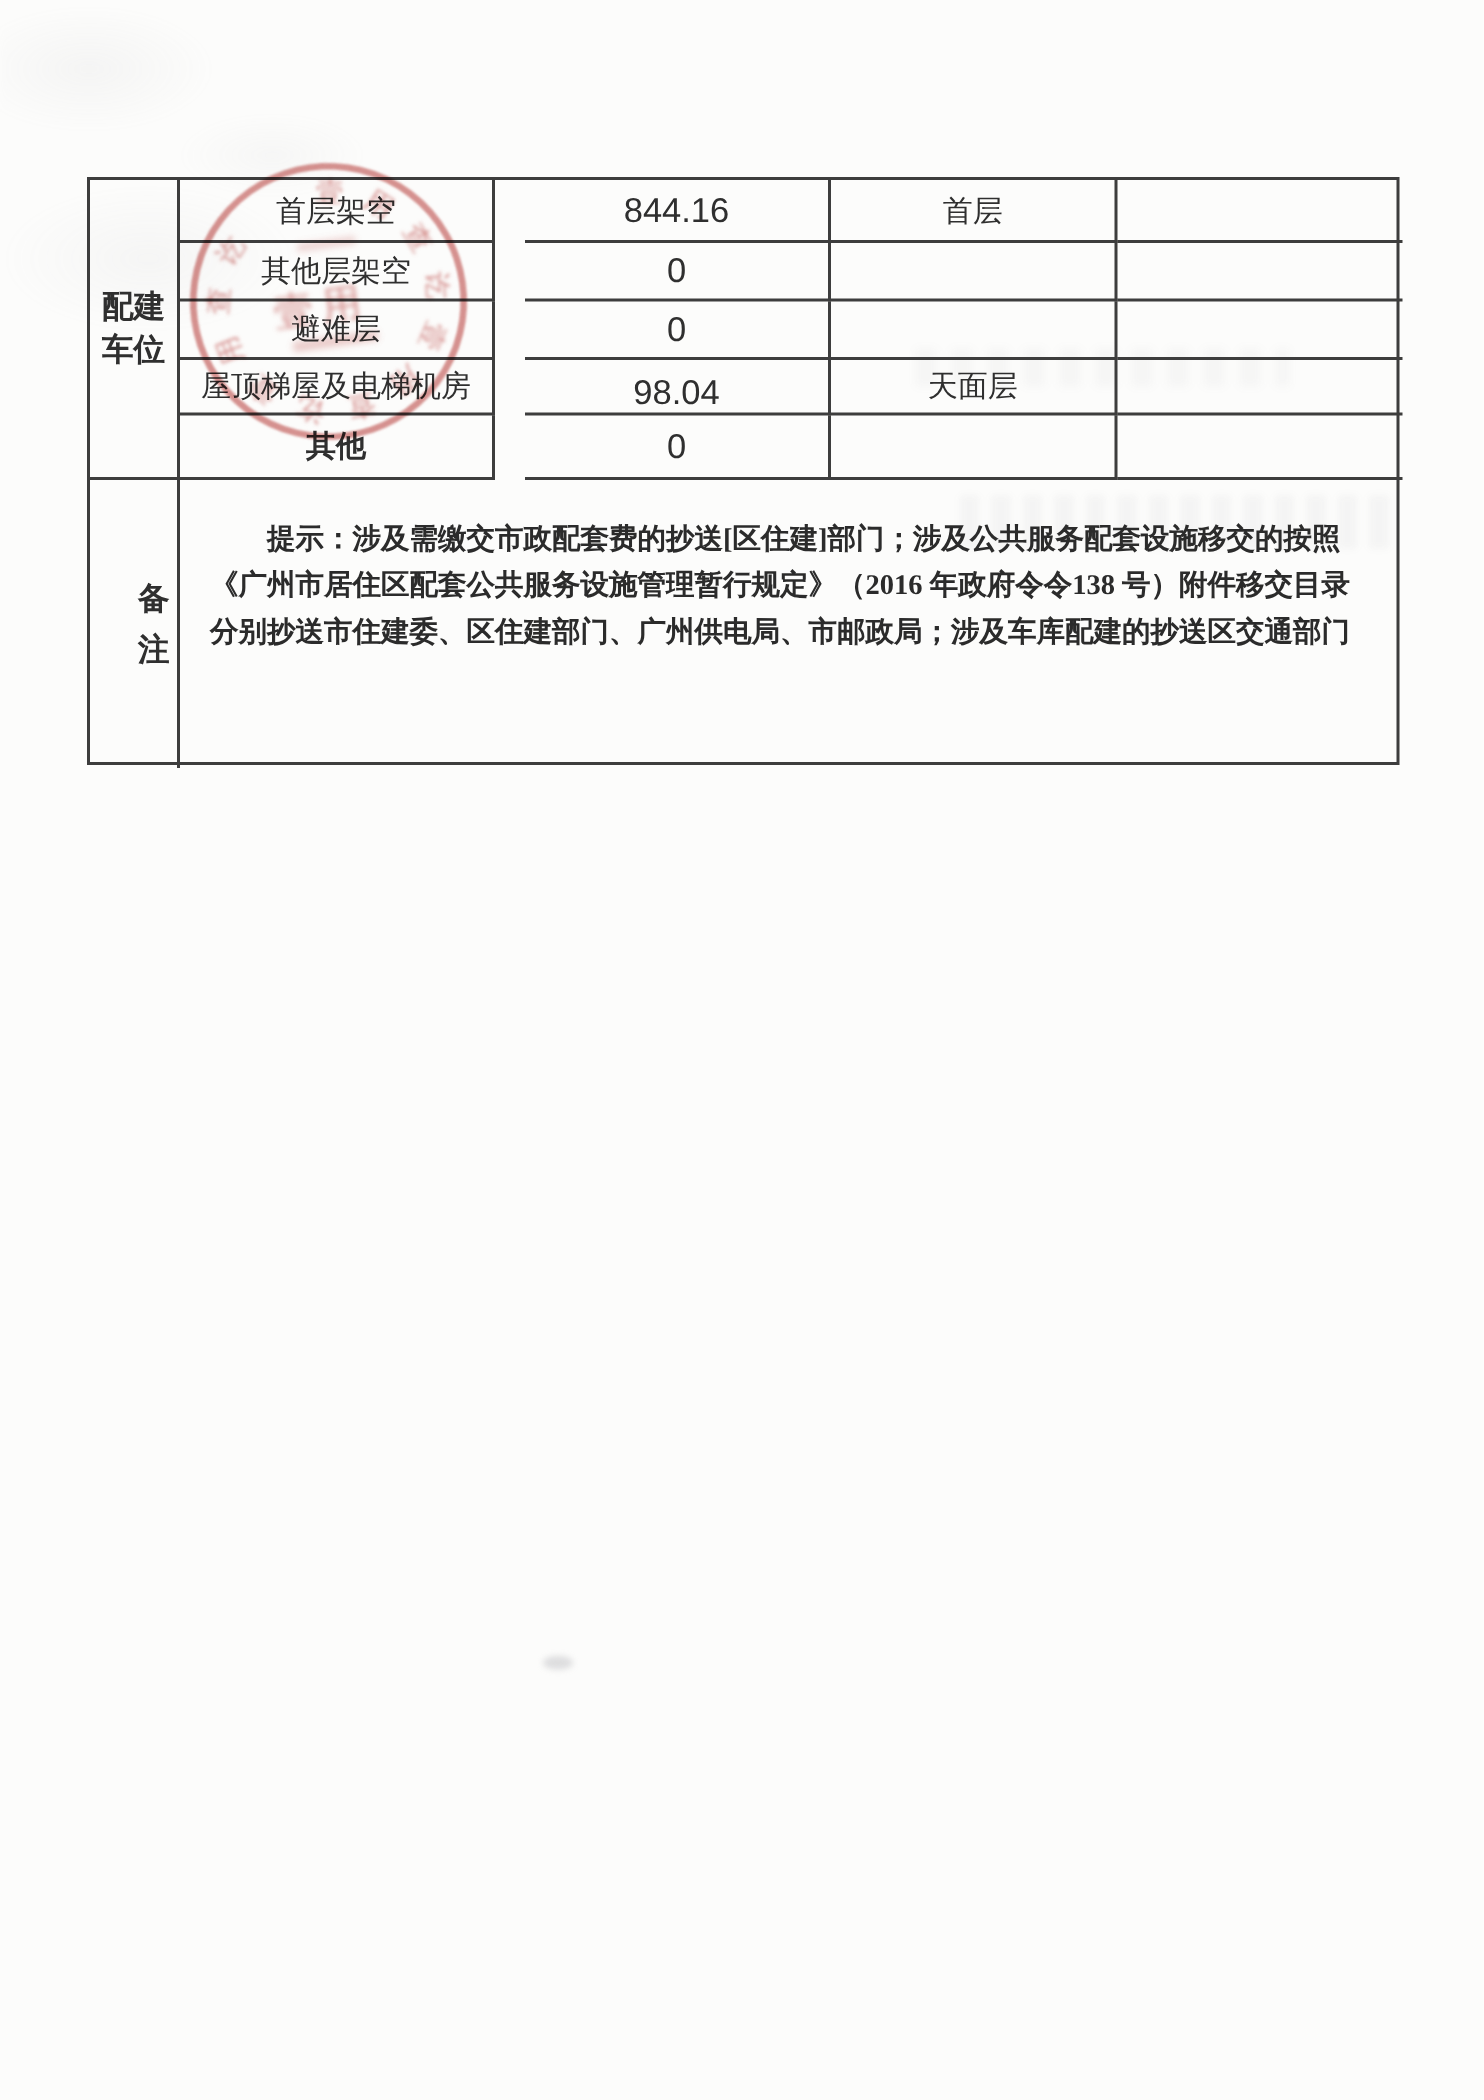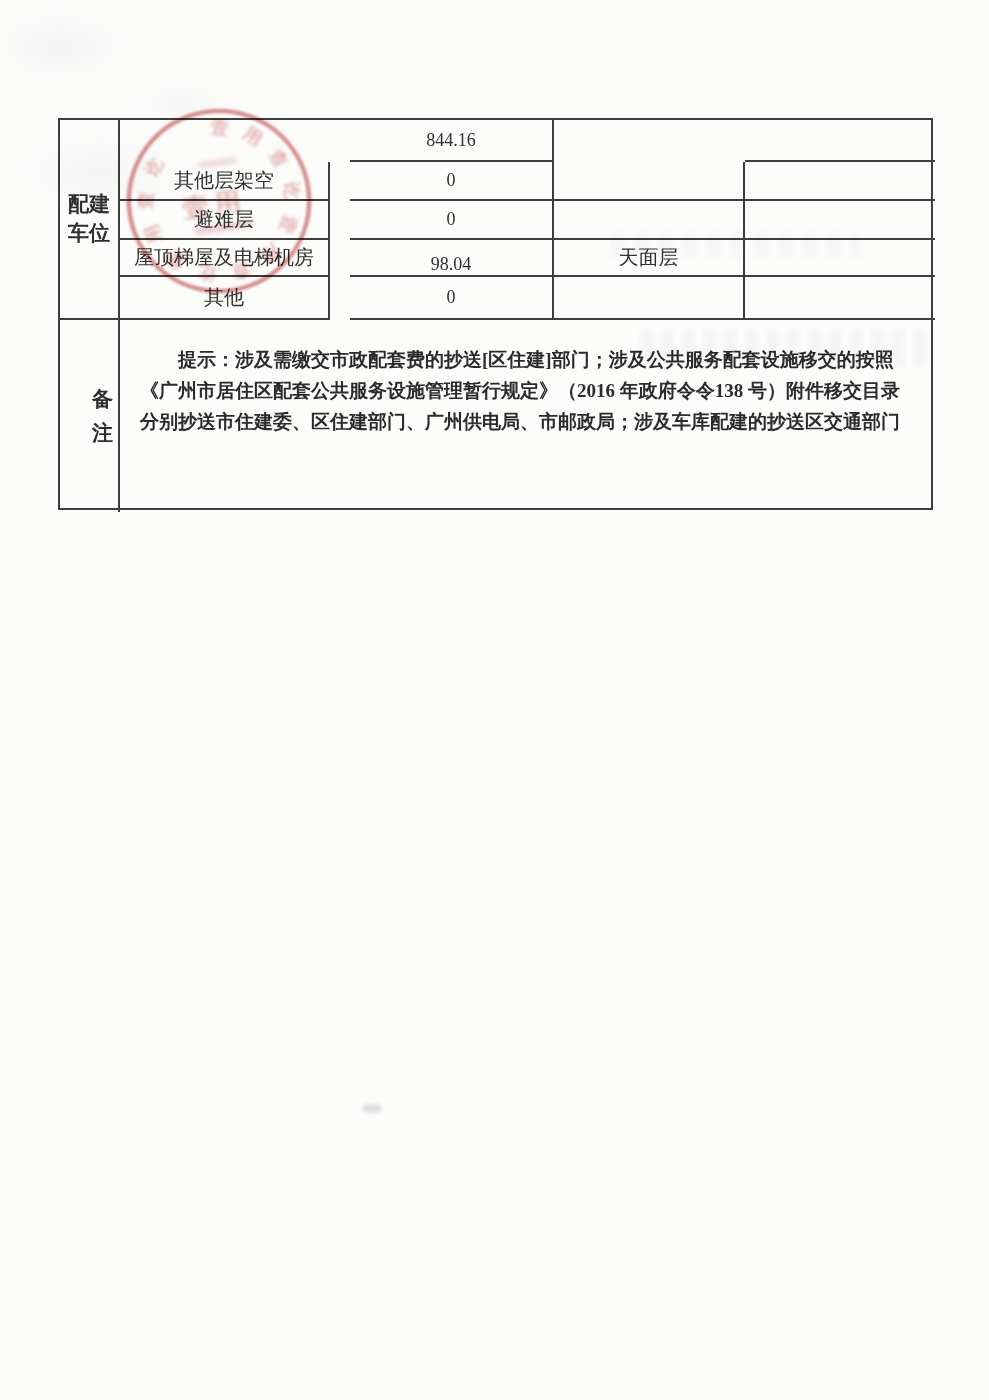--- a/index.html
+++ b/index.html
@@ -60,22 +60,22 @@
     color: #2f2f2f;
   }
   .cell.last-col { border-right: none; }
   .cell.last-row { border-bottom: none; }
   .section-label {
     grid-column: 1; grid-row: 1 / 6;
     font-size: 21px; line-height: 29px; font-weight: 600;
   }
   .section-label span { display: block; width: 46px; word-break: break-all; text-align: center; }
   .value-cell {
-    font-family: Liberation Serif, serif;
-    font-size: 18px;
+    font-family: Liberation Sans, sans-serif;
+    font-size: 23px;
     margin-left: 20px;
   }
   .remarks-label { grid-column: 1; grid-row: 6; font-weight: 600; padding-left: 27px; }
   .remarks-label span { display: block; width: 22px; word-break: break-all; text-align: center; line-height: 34px; font-size: 21px; }
   .remarks-body {
     grid-column: 2 / 6; grid-row: 6;
     display: block;
     padding: 24px 18px 0 20px;
     font-size: 19px; font-weight: 600;
     line-height: 31px;
@@ -103,23 +103,29 @@
   <div class="smudge"></div>
   <div class="bleed-band"></div>
   <div class="bleed-band2"></div>
 
   <div class="form-table">
 
     <div class="cell section-label">
       <span>配建车位</span>
     </div>
 
+    <div class="cell" style="grid-column:2;grid-row:1;">
+        <span>首层架空</span>
+      </div>
     <div class="cell value-cell" style="grid-column:3;grid-row:1;">
         <span>844.16</span>
       </div>
+    <div class="cell" style="grid-column:4;grid-row:1;">
+        <span>首层</span>
+      </div>
     <div class="cell last-col" style="grid-column:5;grid-row:1;">
         <span></span>
       </div>
 
     <div class="cell" style="grid-column:2;grid-row:2;">
         <span>其他层架空</span>
       </div>
     <div class="cell value-cell" style="grid-column:3;grid-row:2;">
         <span>0</span>
       </div>
@@ -149,21 +155,21 @@
     <div class="cell value-cell" style="grid-column:3;grid-row:4;align-items:flex-end;">
         <span>98.04</span>
       </div>
     <div class="cell" style="grid-column:4;grid-row:4;">
         <span>天面层</span>
       </div>
     <div class="cell last-col" style="grid-column:5;grid-row:4;">
         <span></span>
       </div>
 
-    <div class="cell" style="grid-column:2;grid-row:5;">
+    <div class="cell" style="grid-column:2;grid-row:5;font-weight:bold;">
         <span>其他</span>
       </div>
     <div class="cell value-cell" style="grid-column:3;grid-row:5;">
         <span>0</span>
       </div>
     <div class="cell" style="grid-column:4;grid-row:5;">
         <span></span>
       </div>
     <div class="cell last-col" style="grid-column:5;grid-row:5;">
         <span></span>

